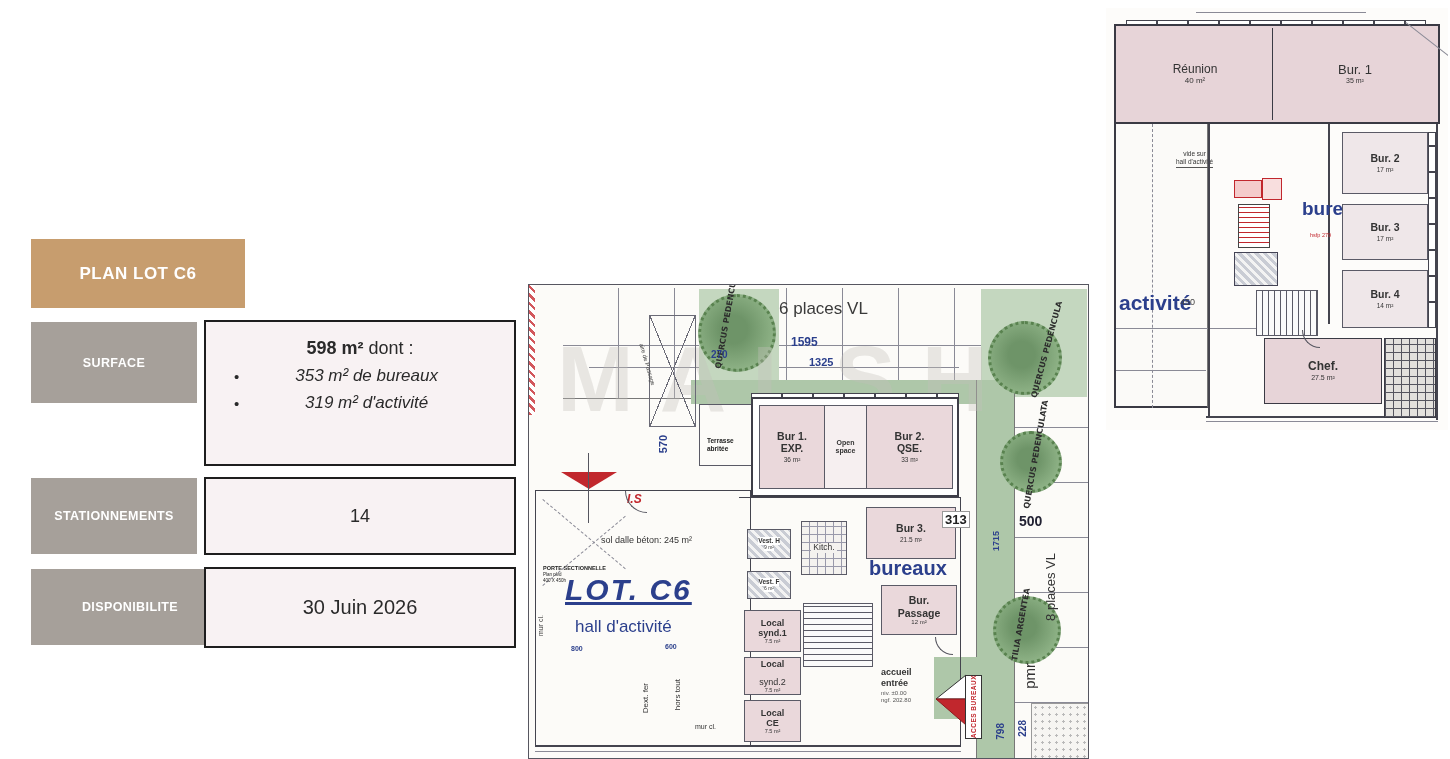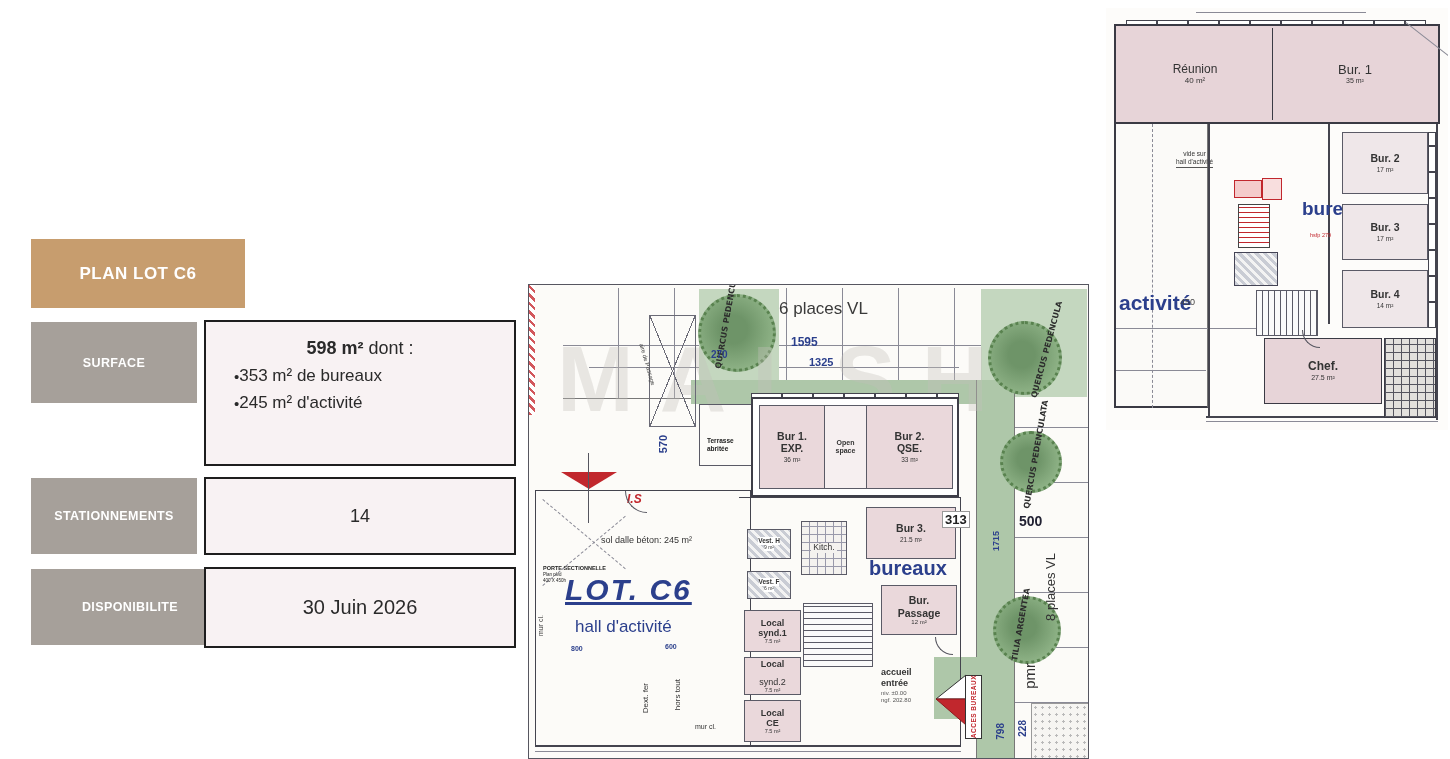--- a/index.html
+++ b/index.html
@@ -6,21 +6,21 @@
   .page{position:relative;width:1450px;height:759px;background:#fff;font-family:"Liberation Sans",sans-serif;overflow:hidden;}
   .abs{position:absolute;}
   .flexc{display:flex;align-items:center;justify-content:center;}
   .titlebox{background:#c79d6e;color:#fff;font-weight:bold;font-size:17px;letter-spacing:.5px;}
   .lblbox{background:#a6a09a;color:#fff;font-weight:bold;font-size:12.5px;letter-spacing:.4px;text-align:center;}
   .valbox{background:#f8f2f3;border:2px solid #1e1e1e;color:#2a2a2a;box-sizing:border-box;}
   .val-line1{text-align:center;font-size:18px;margin-top:16px;}
   .b{font-weight:bold;}
   .bullet-row{display:flex;align-items:center;font-size:17px;margin-top:7px;}
   .dot{margin-left:28px;font-size:15px;}
-  .bullet-row .bt{flex:1;padding-right:20px;}
+  .bullet-row .bt{flex:1;text-align:center;padding-right:20px;font-style:italic;}
   .plan{background:#fcfbf8;border:1.5px solid #565660;box-sizing:border-box;overflow:hidden;}
   .uplan{background:#fdfcfa;overflow:hidden;}
   .room{border:1px solid #5a5a66;display:flex;flex-direction:column;align-items:center;justify-content:center;text-align:center;line-height:1.15;box-sizing:border-box;color:#333;}
   .pink{background:#ead8db;}
   .pink2{background:#e7d4d8;}
   .lightpink{background:#f6eff0;}
   .rname{font-weight:bold;font-size:10.5px;}
   .rarea{font-size:6.5px;margin-top:2px;}
   .blue{color:#2b3f8c;}
   .red{color:#c1272d;}
@@ -65,21 +65,21 @@
     <span>SURFACE</span>
   </div>
   <div class="abs valbox" style="left:204px;top:320px;width:312px;height:146px;">
     <div class="val-line1"><span class="b">598 m²</span><span> dont :</span></div>
     <div class="bullet-row">
         <span class="dot">•</span>
         <span class="bt">353 m² de bureaux</span>
       </div>
     <div class="bullet-row">
         <span class="dot">•</span>
-        <span class="bt">245 m² d'activité</span>
+        <span class="bt">319 m² d'activité</span>
       </div>
   </div>
 
   <div class="abs lblbox flexc" style="left:31px;top:478px;width:166px;height:76px;">
     <span>STATIONNEMENTS</span>
   </div>
   <div class="abs valbox flexc" style="left:204px;top:477px;width:312px;height:78px;font-size:18px;">
     <span>14</span>
   </div>
 

